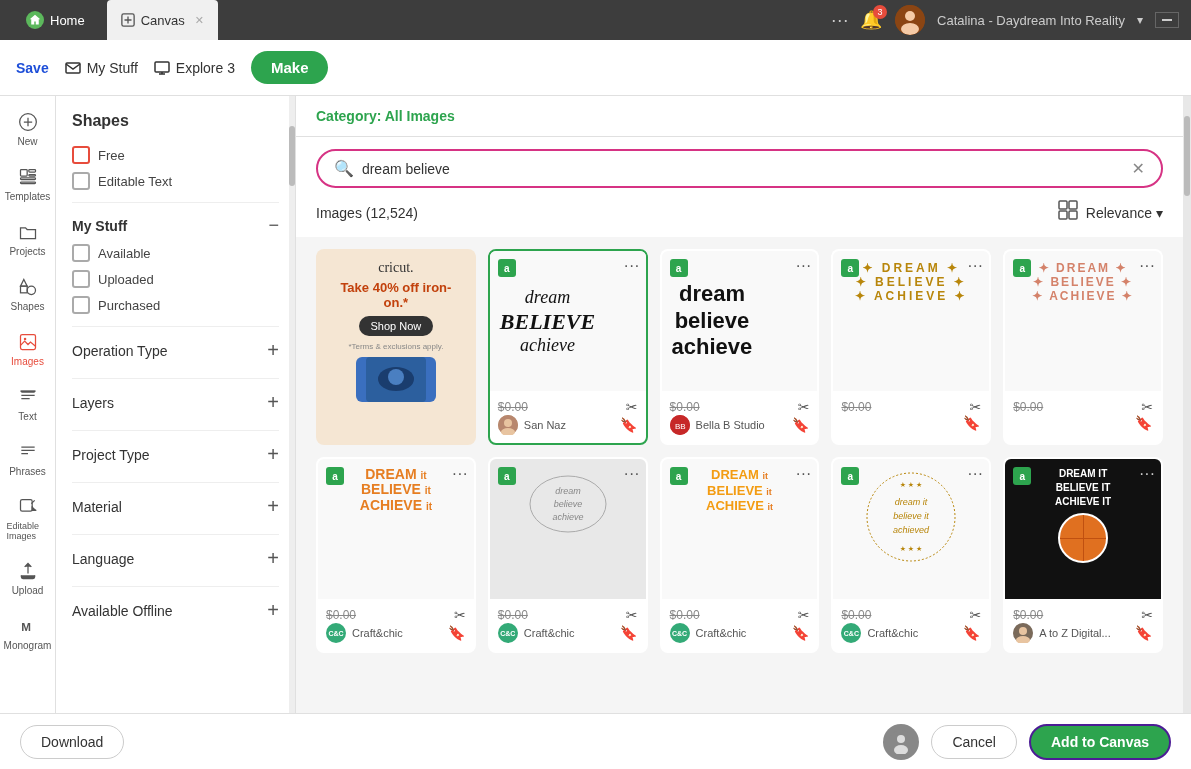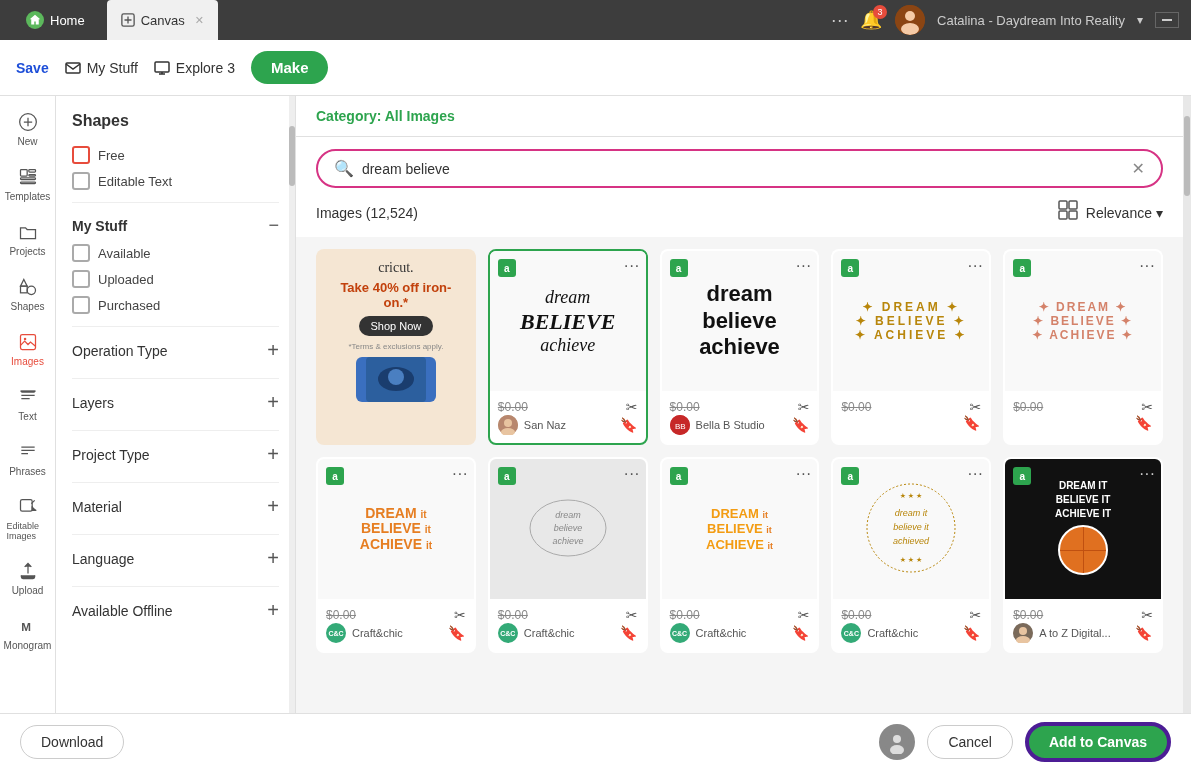--- a/index.html
+++ b/index.html
@@ -69,21 +69,21 @@
     .results-count { font-size: 14px; color: #333; }
     .sort-btn { display: flex; align-items: center; gap: 4px; background: none; border: none; font-size: 14px; color: #333; cursor: pointer; }
 
     
     .grid-icon { font-size: 18px; color: #555; cursor: pointer; }
 
     
     .image-grid { display: grid; grid-template-columns: repeat(5, 1fr); gap: 12px; padding: 12px 20px; }
     .image-card { background: white; border-radius: 8px; overflow: hidden; position: relative; cursor: pointer; border: 2px solid transparent; }
     .image-card.selected { border-color: #2da44e; }
-    .card-img-placeholder { height: 140px; display: flex; align-items: center; justify-content: center; font-size: 11px; color: #999; background: #f9f9f9; overflow: hidden; position: relative; }
+    .card-img-placeholder { height: 140px; display: flex; align-items: center; font-size: 11px; color: #999; background: #f9f9f9; overflow: hidden; position: relative; }
     .card-badge { position: absolute; top: 8px; left: 8px; background: #2da44e; color: white; border-radius: 3px; width: 18px; height: 18px; display: flex; align-items: center; justify-content: center; font-size: 10px; font-weight: bold; z-index: 2; }
     .card-menu { position: absolute; top: 6px; right: 6px; cursor: pointer; color: #555; font-size: 16px; z-index: 2; background: none; border: none; }
     .card-footer { padding: 8px; }
     .card-price { font-size: 12px; color: #888; text-decoration: line-through; }
     .card-creator { display: flex; align-items: center; gap: 6px; }
     .creator-avatar { width: 20px; height: 20px; border-radius: 50%; background: #ddd; display: flex; align-items: center; justify-content: center; font-size: 8px; color: #555; flex-shrink: 0; }
     .creator-name { font-size: 11px; color: #555; flex: 1; overflow: hidden; text-overflow: ellipsis; white-space: nowrap; }
     .bookmark-btn { background: none; border: none; cursor: pointer; color: #888; font-size: 14px; }
     .ad-card { background: #f5e6d3; }
     .ad-card .card-img-placeholder { background: #f5e6d3; height: 160px; }
@@ -95,21 +95,21 @@
     .ad-btn { background: #333; color: white; border: none; border-radius: 16px; padding: 4px 12px; font-size: 11px; cursor: pointer; margin-bottom: 6px; }
     .ad-disclaimer { font-size: 8px; color: #888; text-align: center; }
     .ad-img-area { width: 80px; height: 60px; background: #3a6fbf; border-radius: 6px; margin-top: 6px; display: flex; align-items: center; justify-content: center; }
 
     
     .bottom-bar { background: white; border-top: 1px solid #e0e0e0; height: 56px; display: flex; align-items: center; justify-content: space-between; padding: 0 20px; position: fixed; bottom: 0; left: 0; right: 0; }
     .btn-download { background: white; border: 1px solid #ccc; border-radius: 20px; padding: 8px 20px; font-size: 14px; cursor: pointer; color: #333; }
     .bottom-right { display: flex; align-items: center; gap: 12px; }
     .user-icon-circle { width: 36px; height: 36px; border-radius: 50%; background: #888; display: flex; align-items: center; justify-content: center; color: white; font-size: 10px; }
     .btn-cancel { background: white; border: 1px solid #ccc; border-radius: 20px; padding: 8px 20px; font-size: 14px; cursor: pointer; color: #333; }
-    .btn-add-canvas { background: #2da44e; color: white; border: 4px solid #4c1d95; border-radius: 20px; padding: 8px 20px; font-size: 14px; font-weight: 600; cursor: pointer; }
+    .btn-add-canvas { background: #2da44e; color: white; border: 2px solid #4c1d95; border-radius: 20px; padding: 8px 20px; font-size: 14px; font-weight: 600; cursor: pointer; }
 
     
     .main-content::-webkit-scrollbar { width: 6px; }
     .main-content::-webkit-scrollbar-thumb { background: #ccc; border-radius: 3px; }
 
     
     .icon-svg { width: 22px; height: 22px; fill: currentColor; }
   </style>
 </head>
 <body>

